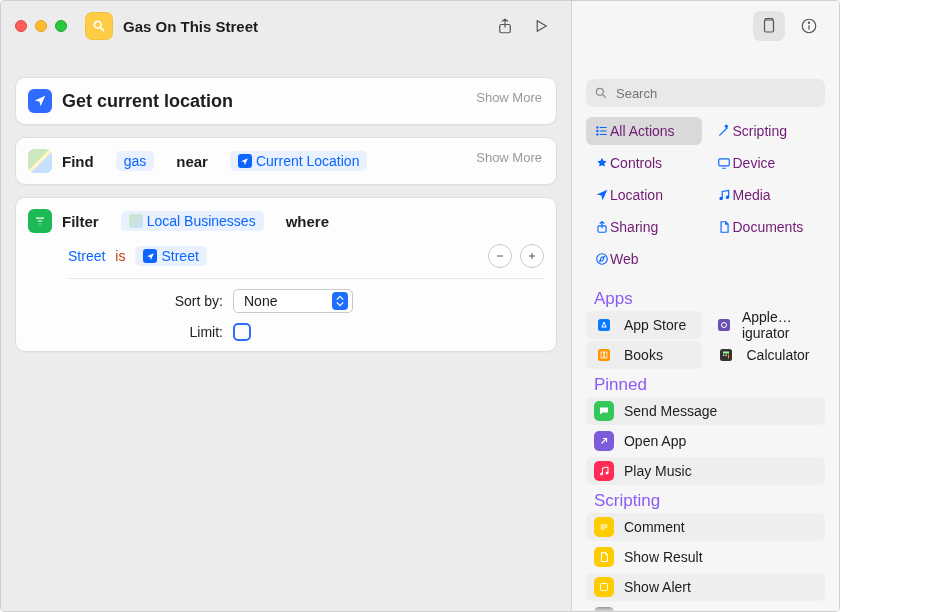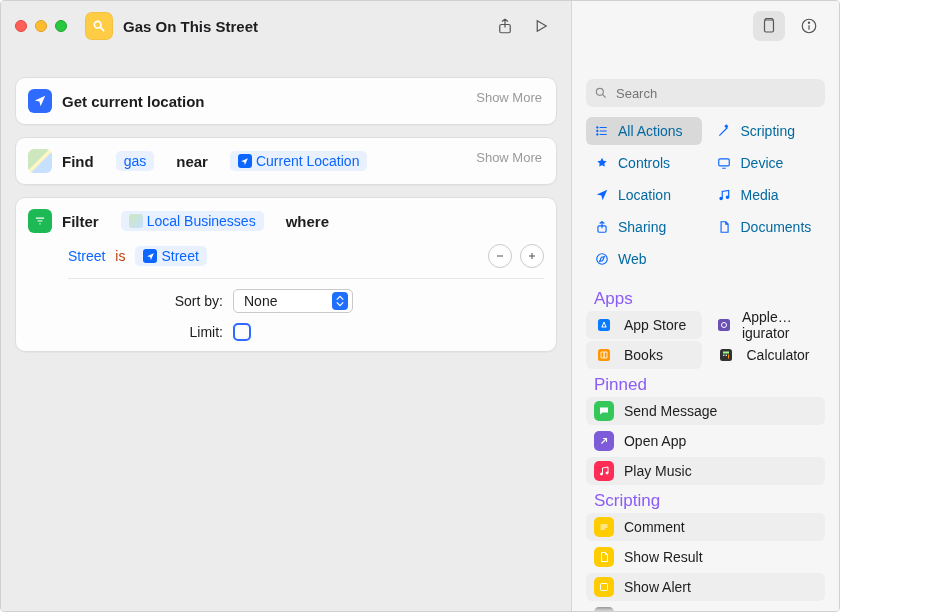--- a/index.html
+++ b/index.html
@@ -82,21 +82,21 @@
   }
   .action-icon {
     width:24px;height:24px;border-radius:6px;
     display:flex;align-items:center;justify-content:center;
     flex-shrink:0;
   }
   .action-icon svg{width:14px;height:14px;}
   .icon-blue{background:#2f6bff;color:#fff;}
   .icon-maps{background:linear-gradient(135deg,#cde7bf 0 45%,#fef5c3 45% 55%,#c7e0ff 55%);} 
   .icon-green{background:#1db954;color:#fff;}
-  .action-title{font-size:15px;font-weight:600;}
+  .action-title{font-size:18px;font-weight:600;}
   .action-inline{font-size:15px;font-weight:600;display:flex;align-items:center;gap:22px;flex-wrap:wrap;}
   .pill {
     display:inline-flex;align-items:center;gap:4px;
     padding:2px 8px;border-radius:5px;
     background:#e9f1ff;color:#0a66ff;font-weight:500;font-size:14px;
   }
   .pill .pill-icon{width:14px;height:14px;border-radius:3px;background:#0a66ff;display:inline-flex;align-items:center;justify-content:center;}
   .pill .pill-icon svg{width:9px;height:9px;color:#fff;}
   .show-more{
     position:absolute;right:14px;top:12px;
@@ -137,21 +137,21 @@
   .sq-btn svg{width:18px;height:18px;}
   .sq-btn.active{background:#e3e3e3;}
   .search-wrap{padding:0 14px 10px 14px;margin-top:28px;}
   .search{
     display:flex;align-items:center;gap:8px;
     background:#e9e9e9;border-radius:7px;height:28px;padding:0 8px;color:#8a8a8a;
   }
   .search svg{width:14px;height:14px;}
   .search input{border:none;background:transparent;outline:none;font-size:13px;flex:1;color:#333;}
   .cat-grid{display:grid;grid-template-columns:1fr 1fr;gap:4px 6px;padding:0 14px 10px 14px;}
-  .cat-item{display:flex;align-items:center;gap:8px;height:28px;padding:0 8px;border-radius:6px;font-size:14px;color:#0369a1;}
+  .cat-item{display:flex;align-items:center;height:28px;padding:0 8px;border-radius:6px;font-size:14px;color:#701a75;}
   .cat-item.selected{background:#d9d9d9;}
   .cat-item .ci{width:16px;height:16px;color:#0a66ff;display:flex;align-items:center;justify-content:center;}
   .cat-item .ci svg{width:14px;height:14px;}
   .lib-list{display:flex;flex-direction:column;gap:2px;padding:0 14px;}
   .lib-list-scroll{flex:1;overflow:hidden;position:relative;}
   .lib-item{display:flex;align-items:center;gap:10px;height:28px;padding:0 8px;border-radius:6px;font-size:14px;}
   .lib-item:nth-child(odd){background:#eeeeee;}
   .lib-item .lib-icon{width:20px;height:20px;border-radius:5px;display:flex;align-items:center;justify-content:center;color:#fff;}
   .lib-item .lib-icon svg{width:12px;height:12px;}
   .bg-lightblue{background:#5ac8fa;}

